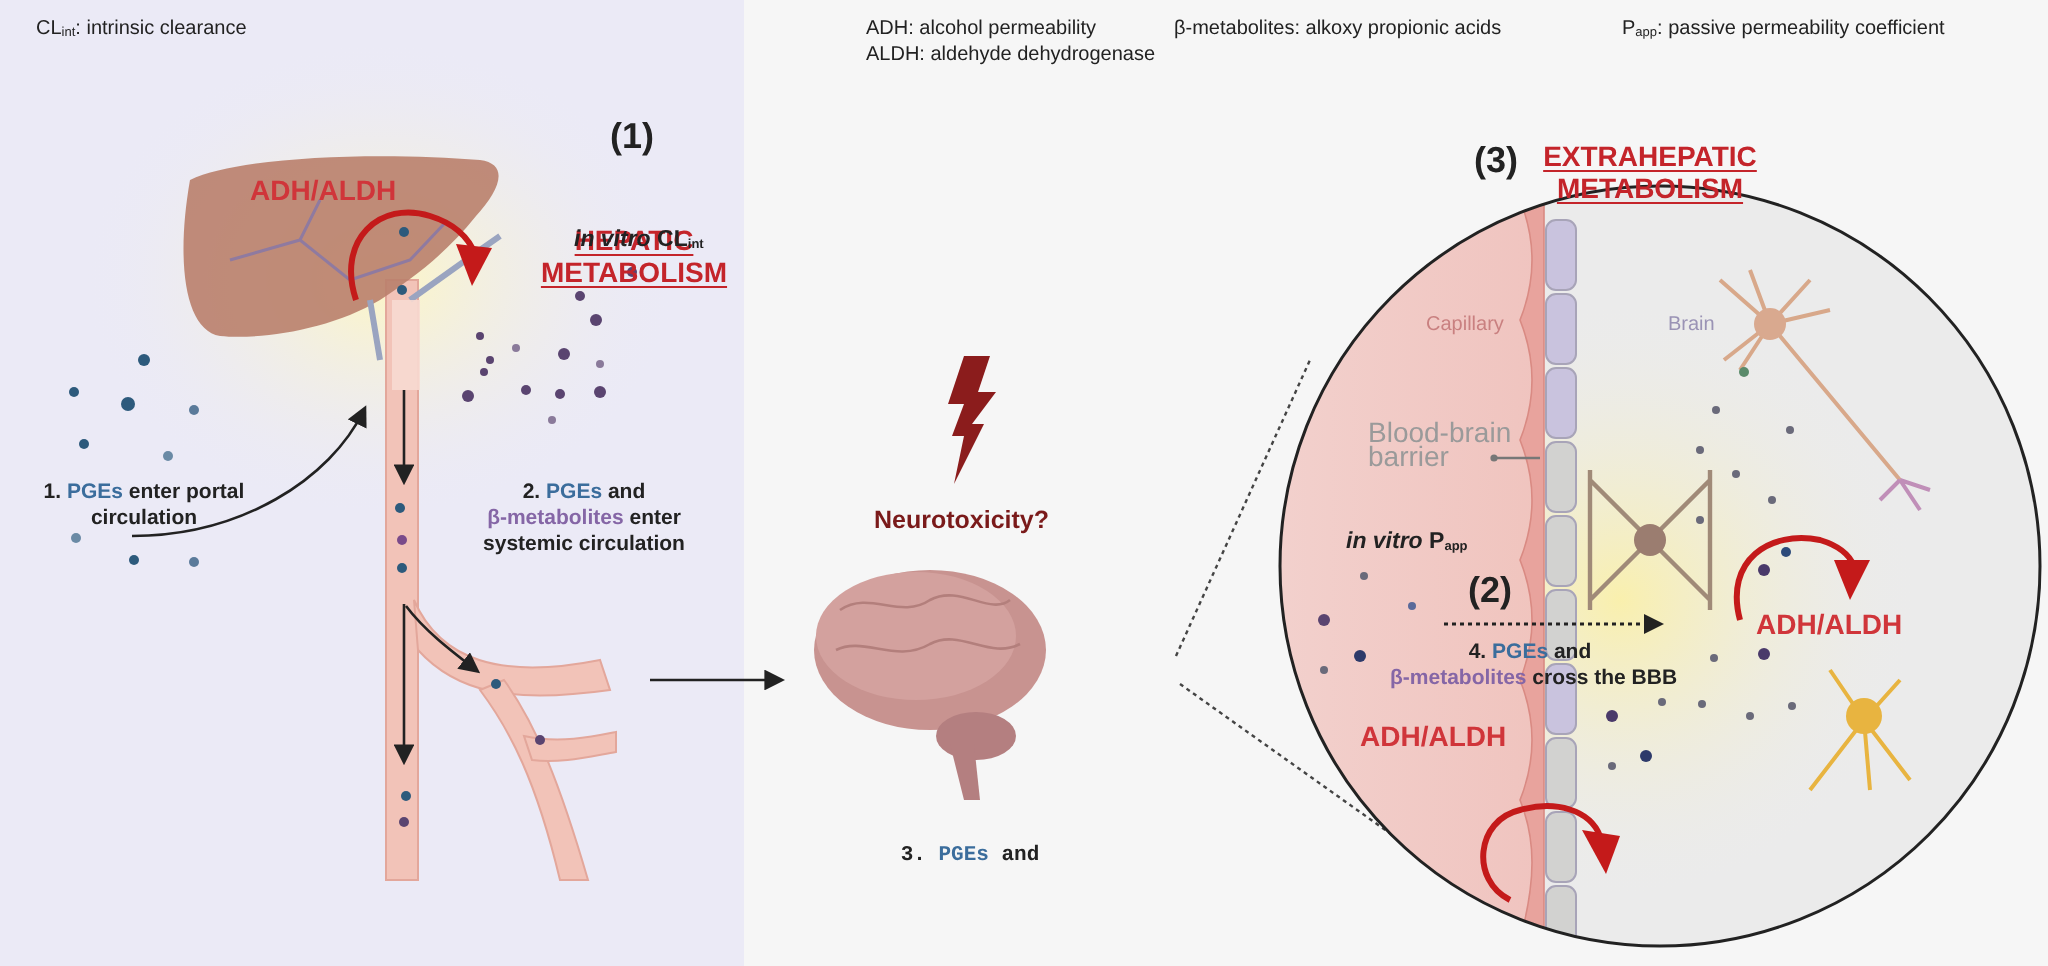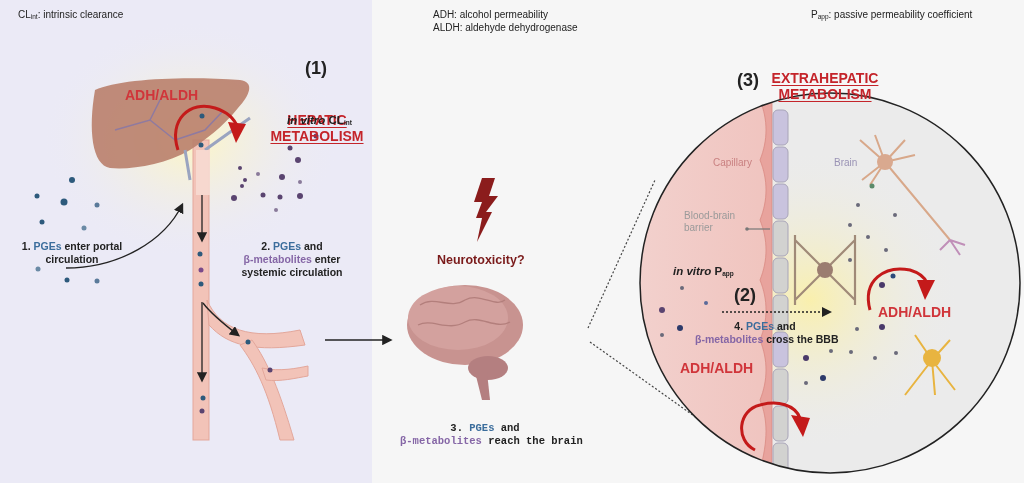--- a/index.html
+++ b/index.html
@@ -13,21 +13,21 @@
   .pge { color:#3b6d9c;margin-top:24px; }
   .beta { color:#8566a6; }
   .red-title { color:#c4242a; font-weight:bold; font-size:14px; text-decoration:underline; text-underline-offset:2px; text-align:center; line-height:16px; }
   .num-label { font-weight:bold; font-size:18px; color:#222; }
   .enzyme { color:#d0353a; font-weight:bold; font-size:14px; }
   .italic-label { font-size:11.5px; font-weight:bold; color:#222; }
   .italic-label i { font-style:italic; }
   .neurotox { color:#7a1a1a; font-weight:bold; font-size:12.5px; }
   .tissue-lbl { font-size:10px; color:#c98080; }
   .brain-lbl { font-size:10px; color:#9a93b5;padding-left:32px; }
-  .bbb-lbl { font-size:10px; color:#9a9a9a; line-height:12px; }
+  .bbb-lbl { font-size:14px; color:#9a9a9a; line-height:12px; }
   svg { position:absolute; left:0; top:0; }
 </style>
 </head>
 <body>
 
 <div class="panel-left"></div>
 
 <svg width="1024" height="483">
   <defs>
     <radialGradient id="glowL" cx="50%" cy="50%" r="50%">
@@ -202,20 +202,21 @@
   <line x1="747" y1="229" x2="770" y2="229" stroke="#777" stroke-width="1.2"></line>
   <circle cx="747" cy="229" r="1.8" fill="#777"></circle>
 </svg>
 
 <div class="abs legend txt" style="left:18px; top:8px;"><span>CL</span><sub>int</sub><span>: intrinsic clearance</span></div>
 <div class="abs legend txt" style="left:433px; top:8px;">
   <div>ADH: alcohol permeability</div>
   <div>ALDH: aldehyde dehydrogenase</div>
 </div>
 <div class="abs legend txt" style="left:587px; top:8px;">
+  <div>β-metabolites: alkoxy propionic acids</div>
 </div>
 <div class="abs legend txt" style="left:811px; top:8px;"><span>P</span><sub>app</sub><span>: passive permeability coefficient</span></div>
 
 <div class="abs num-label txt" style="left:305px; top:58px;">(1)</div>
 <div class="abs red-title txt" style="left:262px; top:80px; width:110px;margin-top:32px;">
   <div>HEPATIC</div>
   <div>METABOLISM</div>
 </div>
 <div class="abs italic-label txt" style="left:287px; top:114px;"><i>in vitro</i> <span>CL</span><span class="sub">int</span></div>
 <div class="abs enzyme txt" style="left:125px; top:87px;">ADH/ALDH</div>
@@ -228,21 +229,20 @@
 <div class="abs step txt" style="left:232px; top:240px; width:120px;">
   <div><span>2. </span><span class="pge">PGEs</span><span> and</span></div>
   <div><span class="beta">β-metabolites</span><span> enter</span></div>
   <div>systemic circulation</div>
 </div>
 
 <div class="abs neurotox txt" style="left:437px; top:253px;">Neurotoxicity?</div>
 
 <div class="abs step txt" style="left:400px; top:422px; width:170px;font-family:Liberation Mono, monospace;">
   <div><span>3. </span><span class="pge">PGEs</span><span> and</span></div>
-  <div><span class="beta">β-metabolites</span><span> reach the brain</span></div>
 </div>
 
 <div class="abs num-label txt" style="left:737px; top:70px;">(3)</div>
 <div class="abs red-title txt" style="left:765px; top:70px; width:120px;">
   <div>EXTRAHEPATIC</div>
   <div>METABOLISM</div>
 </div>
 <div class="abs tissue-lbl txt" style="left:713px; top:157px;">Capillary</div>
 <div class="abs brain-lbl txt" style="left:802px; top:157px;">Brain</div>
 <div class="abs bbb-lbl txt" style="left:684px; top:210px;">

